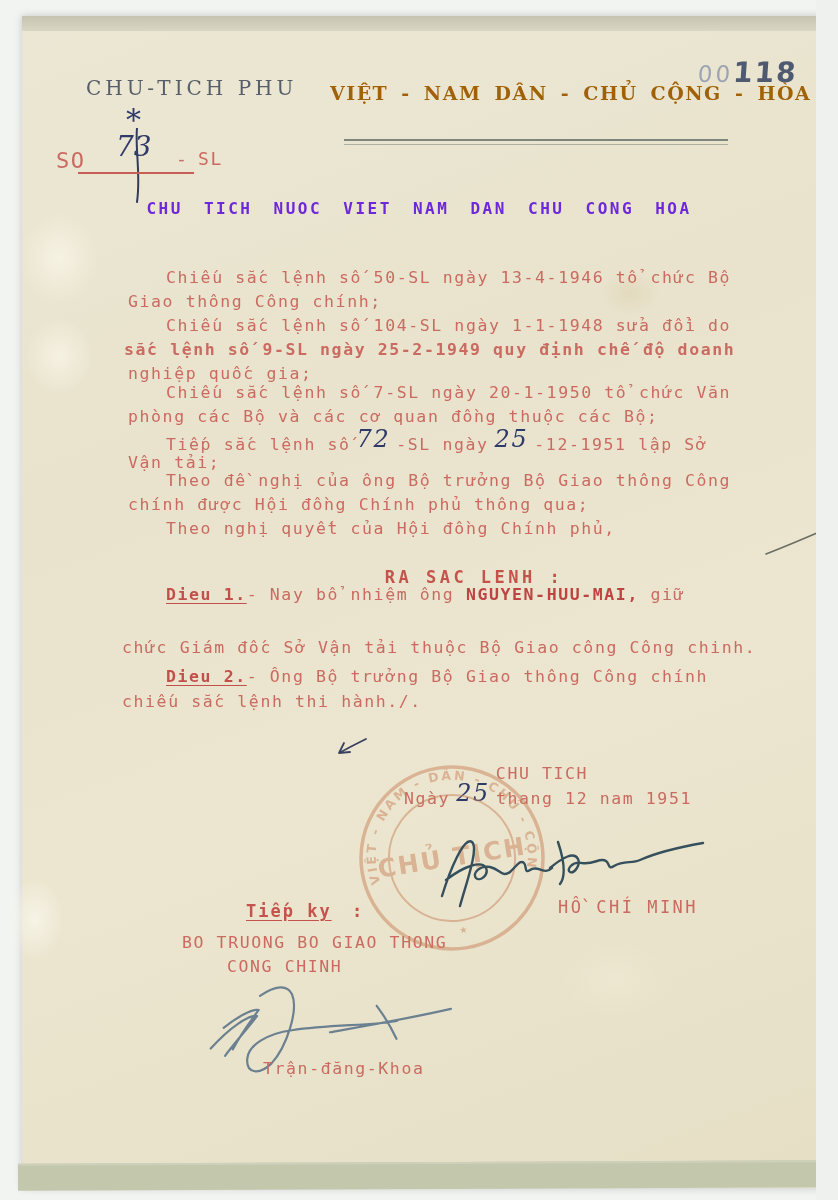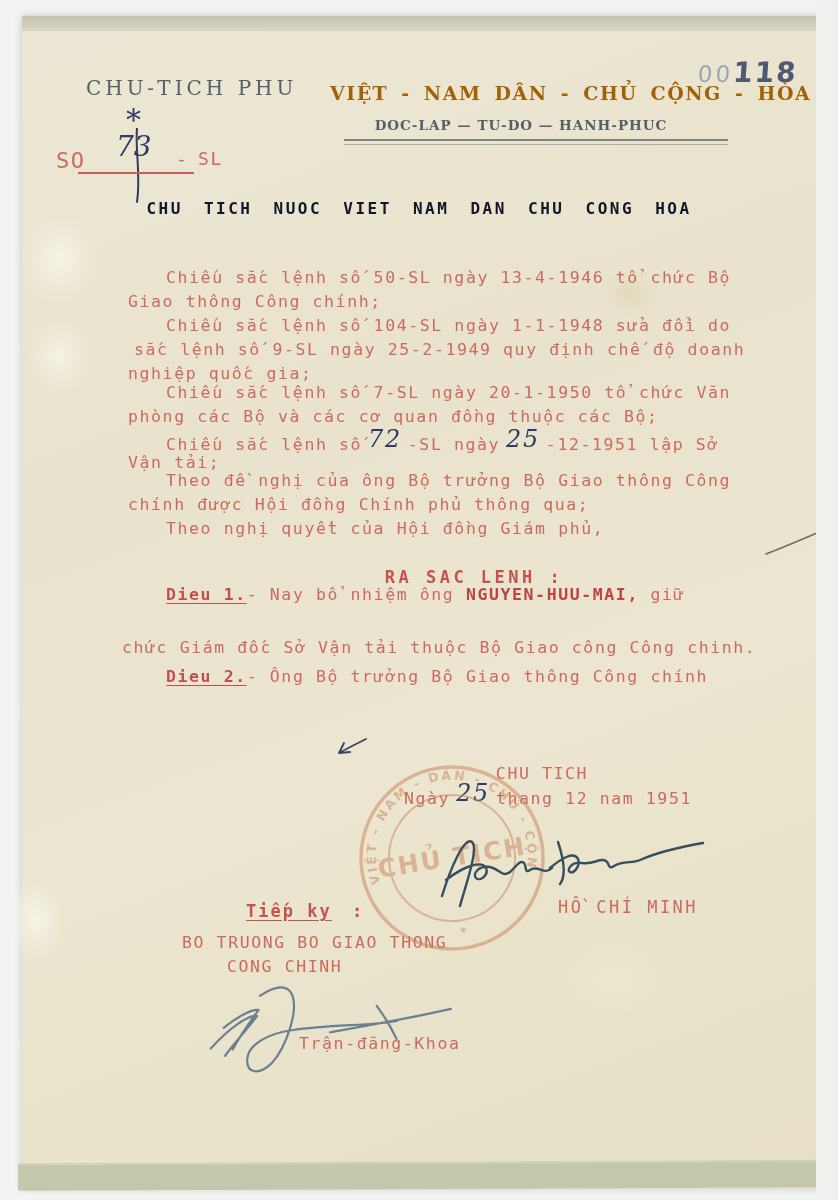--- a/index.html
+++ b/index.html
@@ -44,53 +44,53 @@
   <svg class="t" style="left:130px;top:128px;" width="16" height="76" viewBox="0 0 16 76">
     <path d="M7,0 C5,22 11,46 7,74" stroke="#333a5e" stroke-width="2" fill="none" stroke-linecap="round"></path>
   </svg>
   <div class="t mono" style="left:56px;top:148px;font-size:22px;">SO</div>
   <div class="t hw" style="left:116px;top:130px;font-size:28px;">73</div>
   <div class="t mono" style="left:176px;top:148px;font-size:18px;">-</div>
   <div class="t mono" style="left:198px;top:148px;font-size:18px;">SL</div>
   <div class="t" style="left:78px;top:172px;width:116px;height:0;border-top:2.5px solid #c55f57;"></div>
 
   <div class="t serifhead ctr" style="left:330px;top:82px;width:382px;font-size:19px;font-weight:bold;letter-spacing:1.5px;word-spacing:5px;">VIỆT - NAM  DÂN - CHỦ  CỘNG - HÒA</div>
-  <div class="t serifhead ctr" style="left:330px;top:117px;width:382px;font-size:13.5px;font-weight:bold;letter-spacing:1px;color:#575e67;">DOC-LAP — TU-DO — HANH-PHUC</div>
   <div class="t" style="left:344px;top:139px;width:384px;height:3px;border-top:2px solid #7e857b;border-bottom:1px solid #abb0a2;"></div>
 
   <div class="t" style="left:698px;top:56px;font-family:'DejaVu Sans',sans-serif;transform:skewX(-4deg);">
     <span style="font-size:23px;color:#9ba3b5;letter-spacing:3px;">00</span><span style="font-size:28px;color:#4f5970;font-weight:600;letter-spacing:2px;">118</span>
   </div>
 
-  <div class="t mono ctr" style="left:49px;top:199px;width:740px;font-size:16px;font-weight:bold;letter-spacing:2.5px;word-spacing:9px;color:#0f172a;">CHU TICH NUOC VIET NAM DAN CHU CONG HOA</div>
+  <div class="t mono ctr" style="left:49px;top:199px;width:740px;font-size:16px;font-weight:bold;letter-spacing:2.5px;word-spacing:9px;color:#6d28d9;">CHU TICH NUOC VIET NAM DAN CHU CONG HOA</div>
 
   <div class="t mono" style="left:166px;top:268px;">Chiếu sắc lệnh số 50-SL ngày 13-4-1946 tổ chức Bộ</div>
   <div class="t mono" style="left:128px;top:292px;">Giao thông Công chính;</div>
   <div class="t mono" style="left:166px;top:316px;">Chiếu sắc lệnh số 104-SL ngày 1-1-1948 sửa đổi do</div>
-  <div class="t mono" style="left:134px;top:340px;">sắc lệnh số 9-SL ngày 25-2-1949 quy định chế độ doanh</div>
+  <div class="t mono" style="left:124px;top:340px;font-weight:bold;">sắc lệnh số 9-SL ngày 25-2-1949 quy định chế độ doanh</div>
   <div class="t mono" style="left:128px;top:364px;">nghiệp quốc gia;</div>
   <div class="t mono" style="left:166px;top:383px;">Chiếu sắc lệnh số 7-SL ngày 20-1-1950 tổ chức Văn</div>
   <div class="t mono" style="left:128px;top:407px;">phòng các Bộ và các cơ quan đồng thuộc các Bộ;</div>
   <div class="t mono" style="left:166px;top:430px;">
-    <span>Chiếu sắc lệnh số</span><span class="hw hwnum">72</span><span>-SL ngày</span><span class="hw hwnum">25</span><span>-12-1951 lập Sở</span>
+    <span>Tiếp sắc lệnh số</span><span class="hw hwnum">72</span><span>-SL ngày</span><span class="hw hwnum">25</span><span>-12-1951 lập Sở</span>
   </div>
   <div class="t mono" style="left:128px;top:453px;">Vận tải;</div>
   <div class="t mono" style="left:166px;top:471px;">Theo đề nghị của ông Bộ trưởng Bộ Giao thông Công</div>
   <div class="t mono" style="left:128px;top:495px;">chính được Hội đồng Chính phủ thông qua;</div>
-  <div class="t mono" style="left:166px;top:519px;">Theo nghị quyết của Hội đồng Giám phủ,</div>
+  <div class="t mono" style="left:166px;top:519px;">Theo nghị quyết của Hội đồng Chính phủ,</div>
 
   <div class="t mono ctr" style="left:104px;top:567px;width:740px;font-size:17px;font-weight:bold;letter-spacing:3.5px;color:#c4544b;">RA SAC LENH :</div>
 
   <div class="t mono" style="left:166px;top:585px;">
     <span class="redbold ul">Dieu 1.</span><span>- Nay bổ nhiệm ông </span><span class="name">NGUYEN-HUU-MAI,</span><span> giữ</span>
   </div>
   <div class="t mono" style="left:122px;top:638px;">chức Giám đốc Sở Vận tải thuộc Bộ Giao công Công chinh.</div>
   <div class="t mono" style="left:166px;top:667px;">
     <span class="redbold ul">Dieu 2.</span><span>- Ông Bộ trưởng Bộ Giao thông Công chính</span>
   </div>
+  <div class="t mono" style="left:122px;top:692px;">chiếu sắc lệnh thi hành./.</div>
 
   <svg class="t" style="left:334px;top:736px;" width="36" height="24" viewBox="0 0 36 24">
     <path d="M32,3 C22,8 12,13 5,17 M5,17 L16,16 M5,17 L10,7" stroke="#3a4160" stroke-width="1.8" fill="none" stroke-linecap="round"></path>
   </svg>
   <svg class="t" style="left:762px;top:524px;" width="72" height="34" viewBox="0 0 72 34">
     <path d="M66,4 C48,12 24,22 4,30" stroke="#6a6d62" stroke-width="1.6" fill="none" stroke-linecap="round"></path>
   </svg>
 
   <div class="t mono" style="left:404px;top:740px;margin-top:44px;">
     <span>Ngày</span><span class="hw hwnum">25</span><span>thang 12 nam 1951</span>
@@ -122,16 +122,16 @@
   </div>
   <div class="t mono" style="left:182px;top:933px;">BO TRUONG BO GIAO THONG</div>
   <div class="t mono" style="left:227px;top:957px;">CONG CHINH</div>
 
   <svg class="t" style="left:180px;top:980px;" width="310" height="105" viewBox="0 0 310 105">
     <g transform="rotate(-3 155 52)">
       <path d="M30,62 C50,42 70,30 78,32 C66,46 52,60 44,70 M44,42 C58,32 74,24 80,26 C70,38 58,54 52,64 M82,12 C98,2 110,2 114,12 C120,28 106,64 90,80 C76,92 64,88 66,74 C68,60 88,50 112,48 C152,44 192,48 218,44 M198,28 C206,40 212,52 216,62 M150,52 C182,48 232,42 272,35" stroke="#6b8090" stroke-width="2.2" fill="none" stroke-linecap="round" stroke-linejoin="round"></path>
     </g>
   </svg>
 
-  <div class="t mono" style="left:263px;top:1034px;margin-left:36px;">Trận-đăng-Khoa</div>
+  <div class="t mono" style="left:263px;top:1059px;">Trận-đăng-Khoa</div>
 
   <div class="botband"></div>
 </div>
 
 </body></html>

